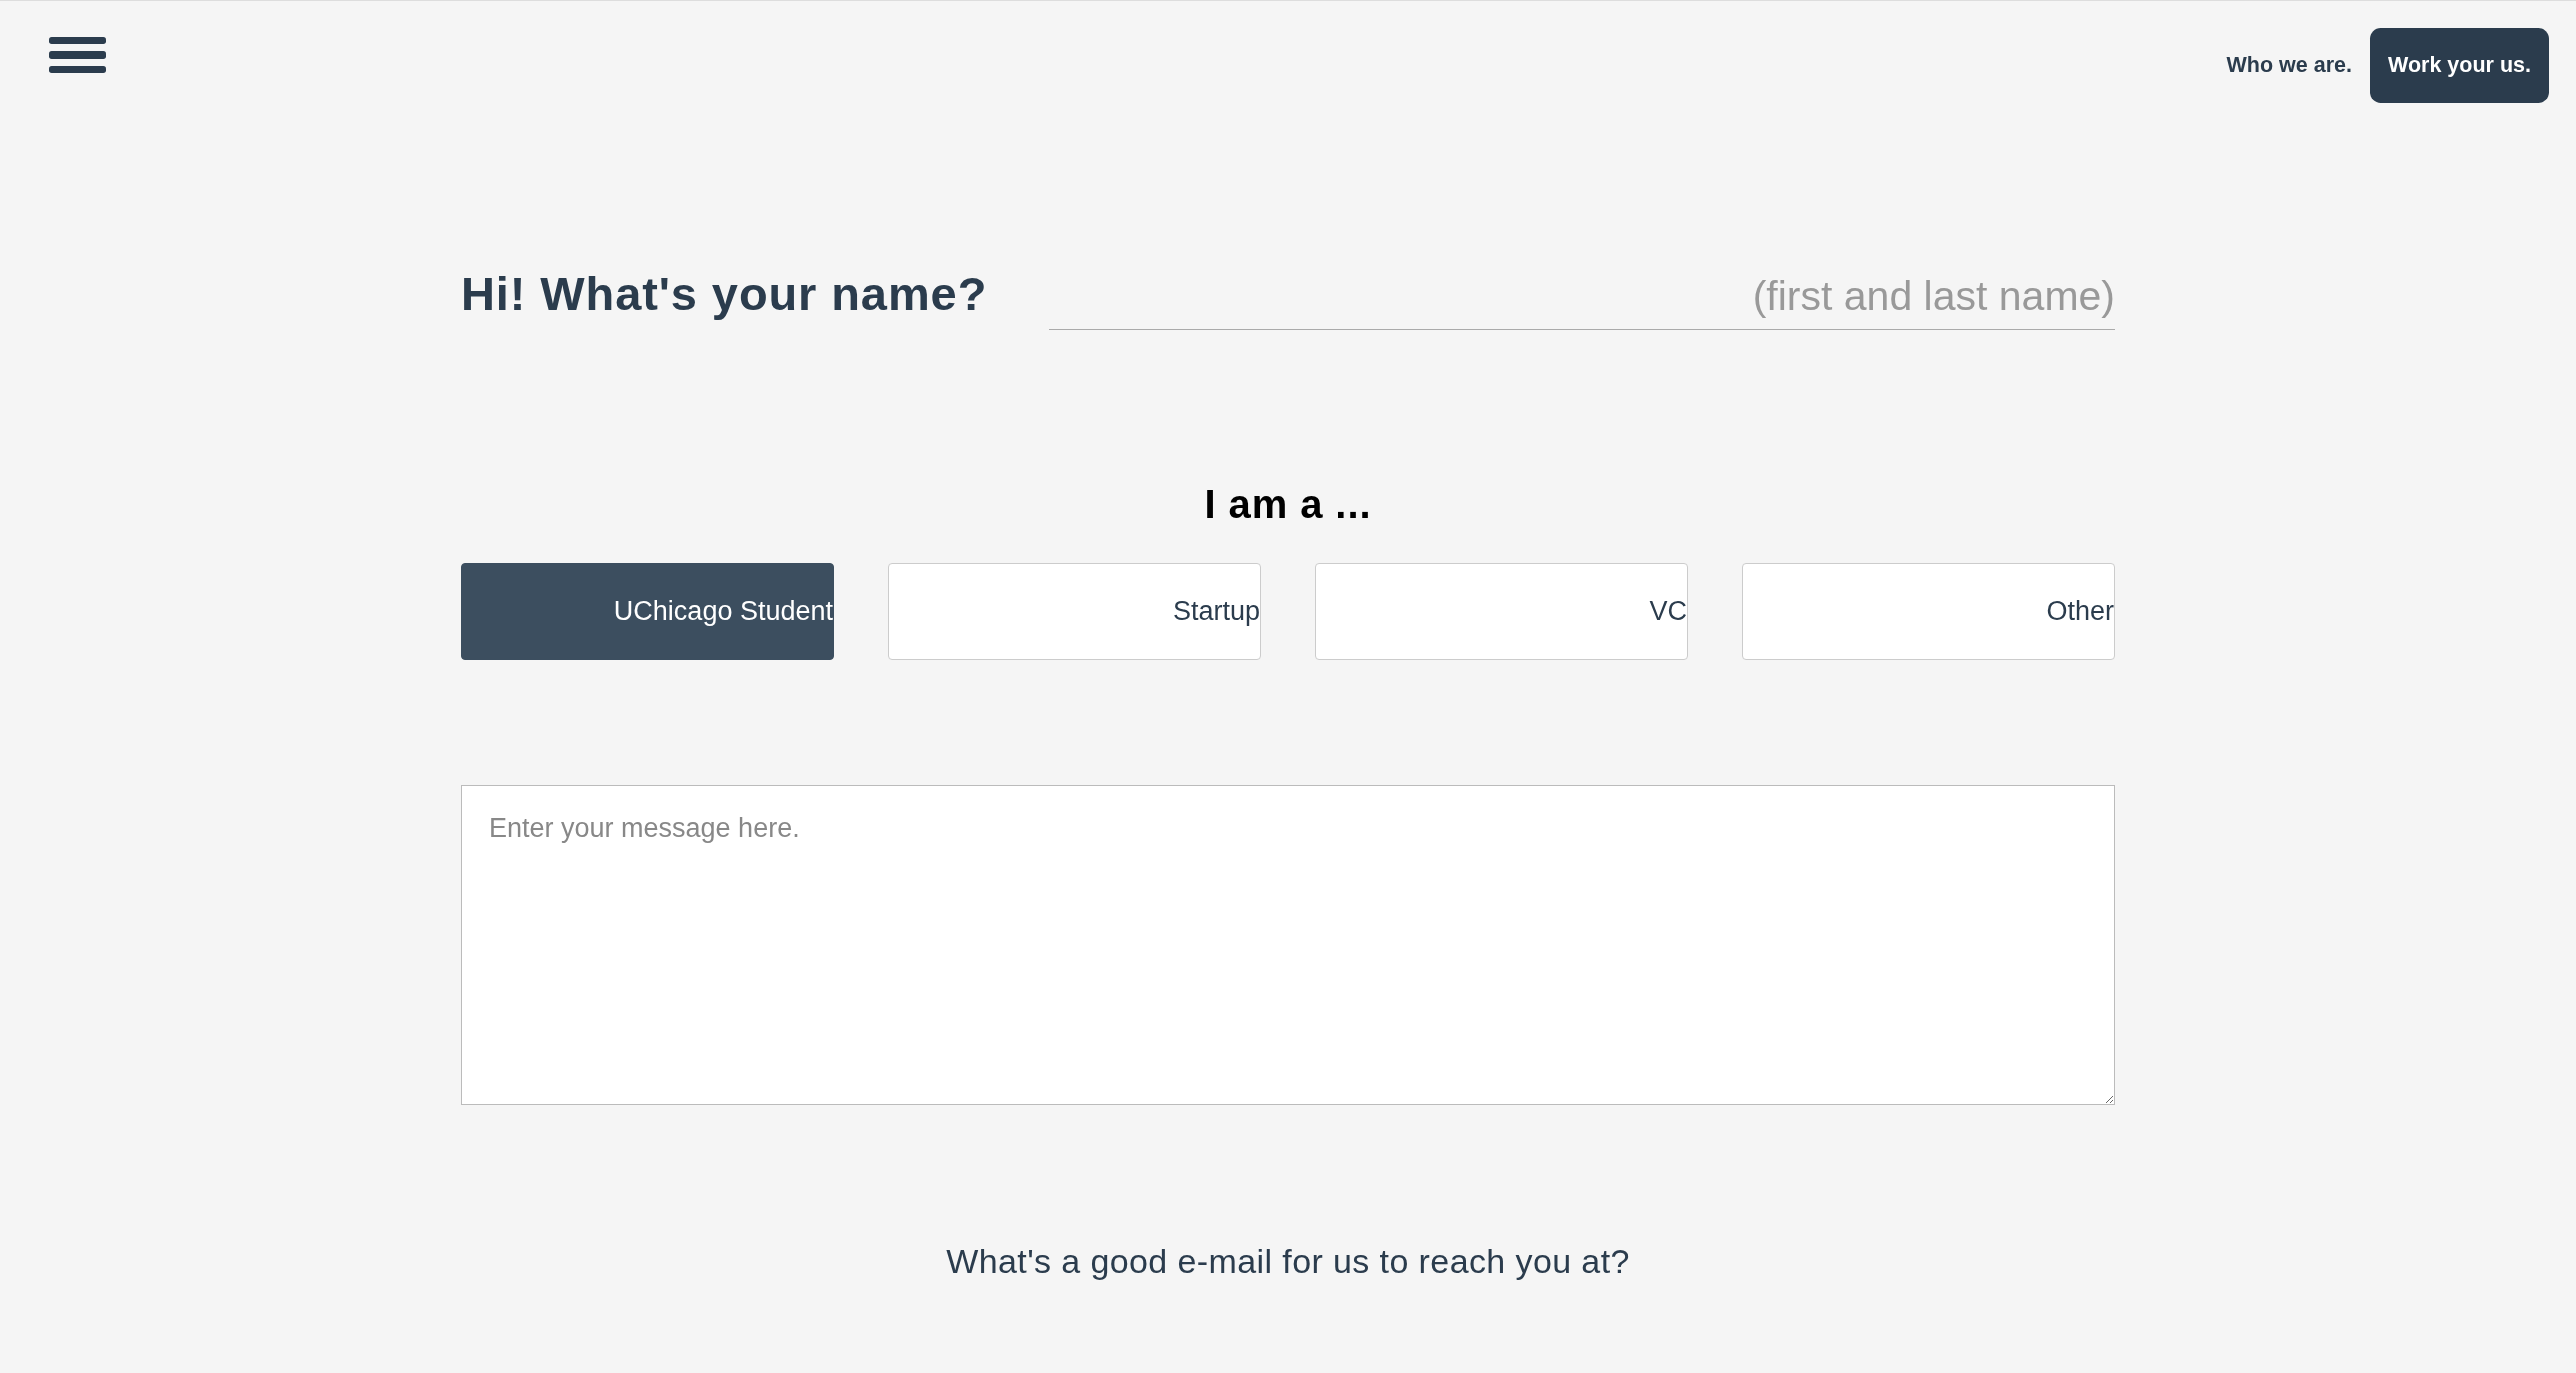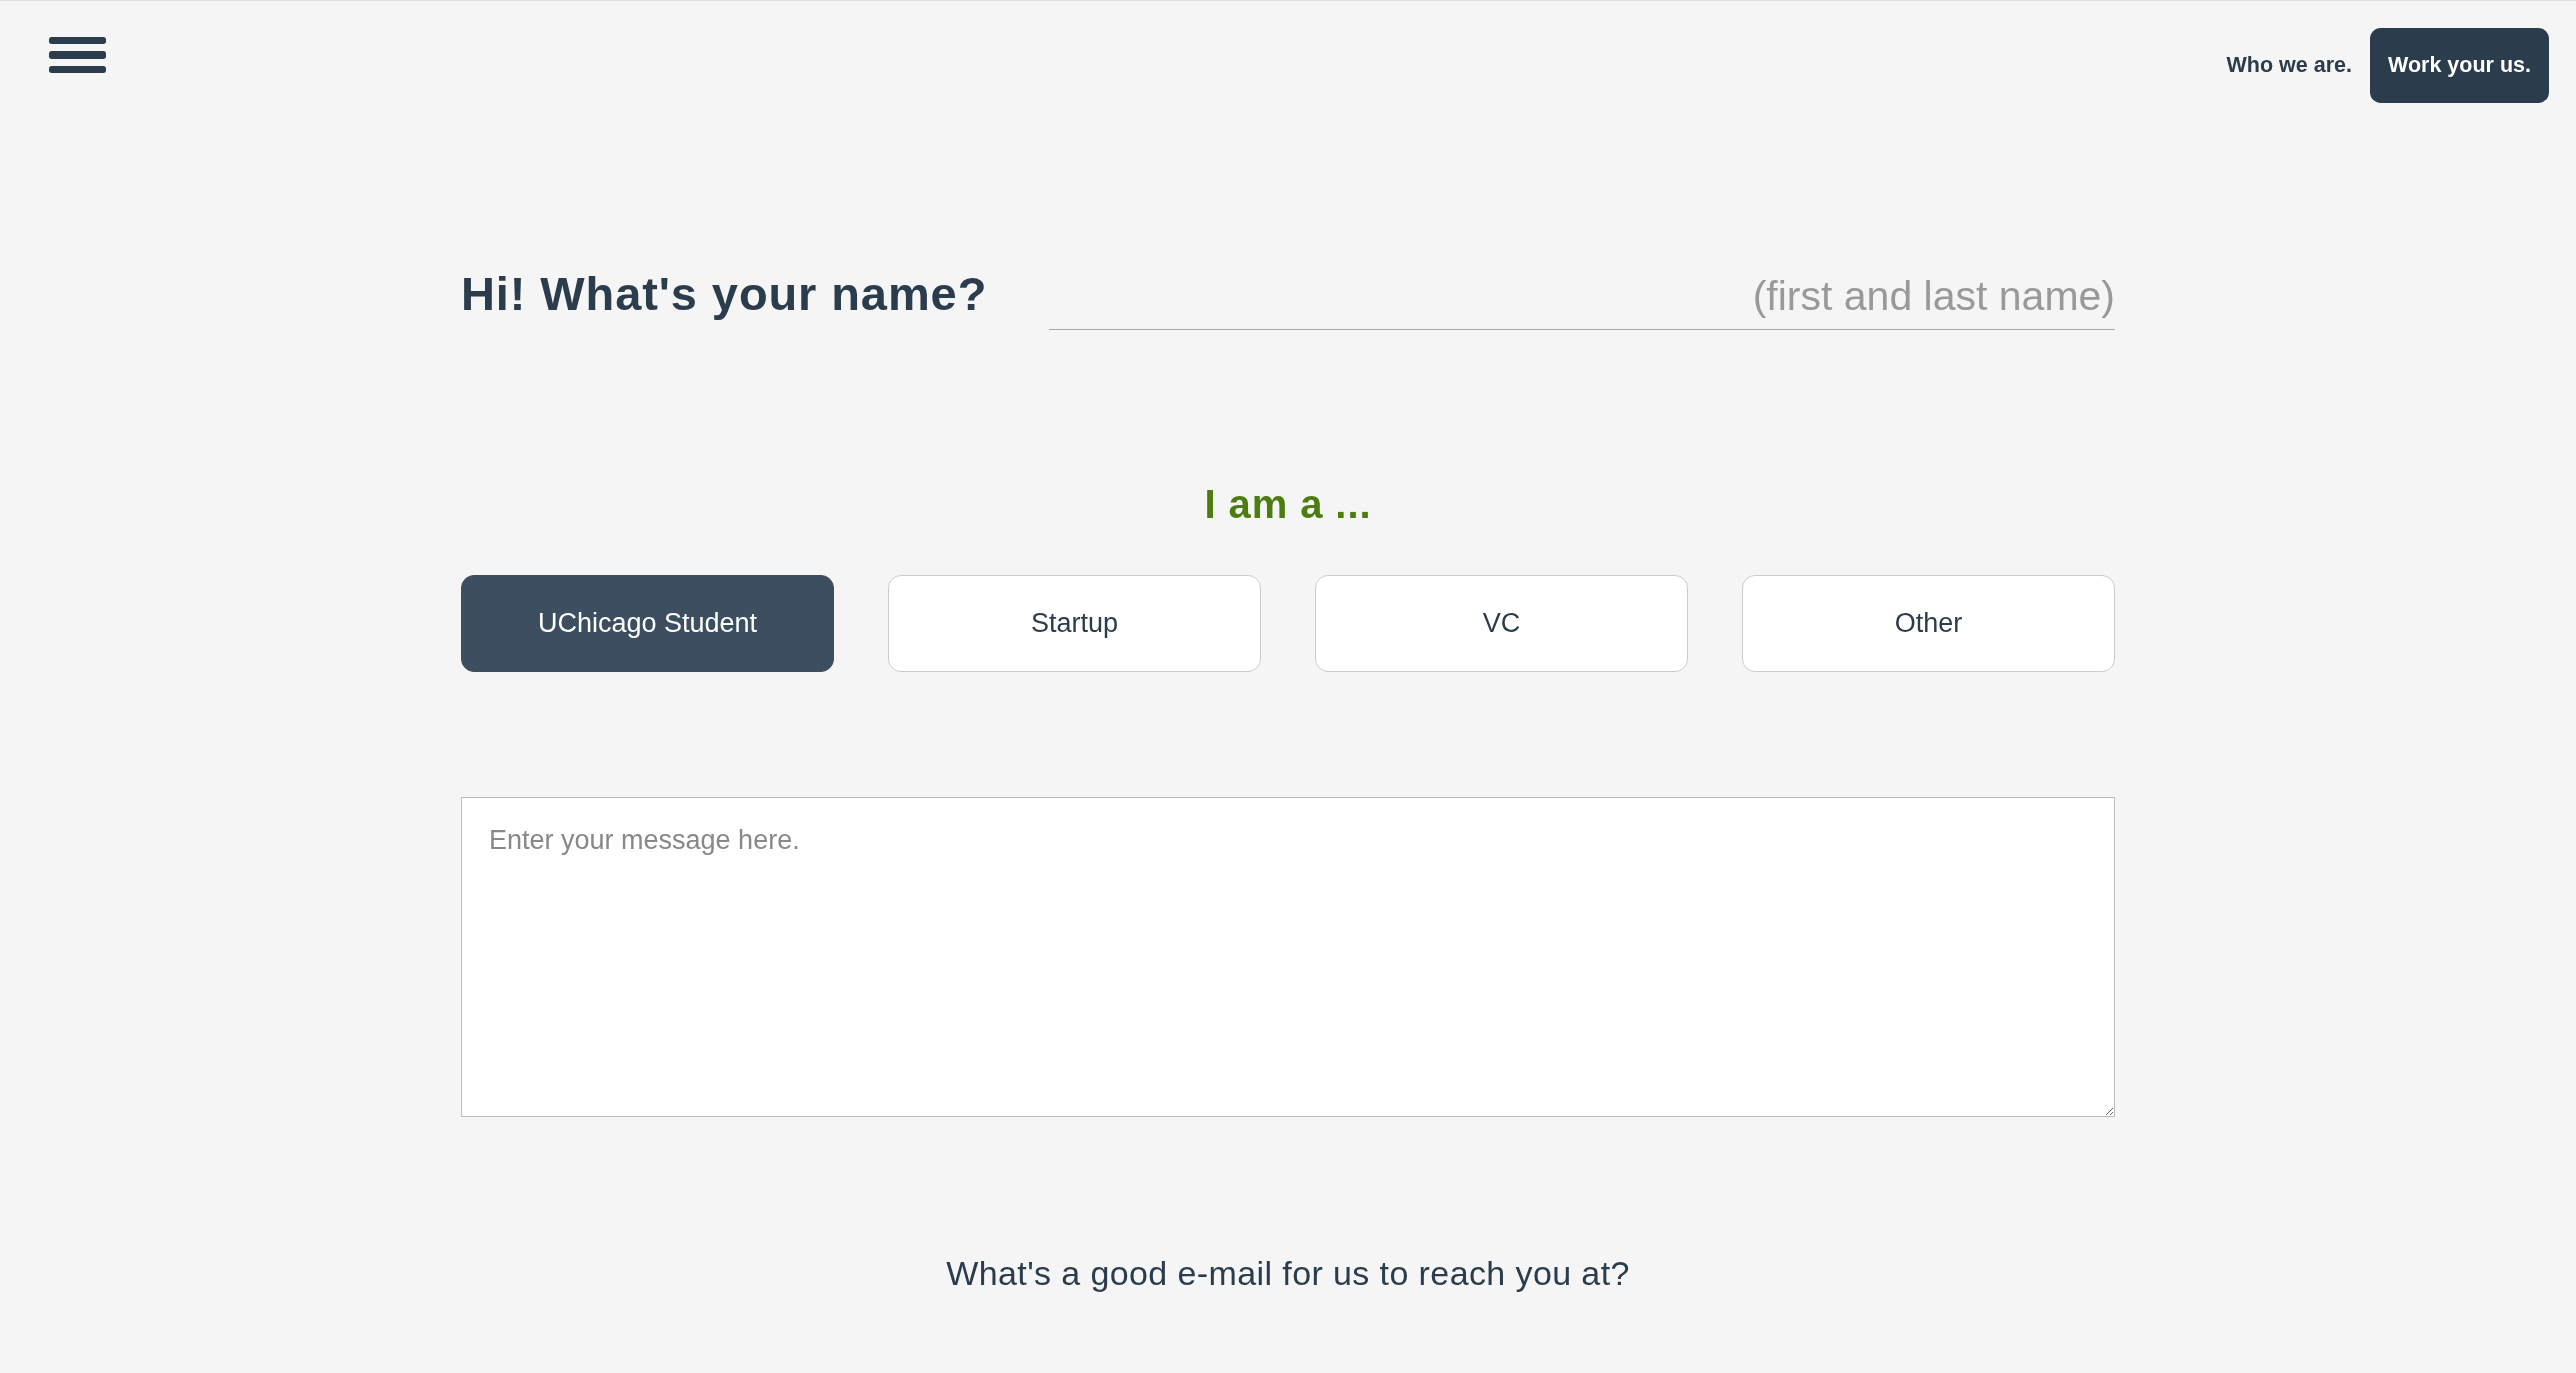--- a/index.html
+++ b/index.html
@@ -81,41 +81,40 @@
       color: #666;
       padding: 9px 0;
       outline: none;
     }
     .name-input::placeholder {
       color: #999;
     }
     .role-label {
       font-size: 40px;
       font-weight: bold;
-      color: #4d7c0f;
+      color: #000000;
       text-align: center;
       margin-bottom: 36px;
       letter-spacing: 0.9px;
     }
     .role-buttons {
       display: flex;
       gap: 54px;
       margin-bottom: 125px;
     }
     .role-button {
       flex: 1;
       padding: 32px 0;
       font-size: 27px;
       color: #2b3c4d;
       background-color: #ffffff;
       border: 0.9px solid #ccc;
-      border-radius: 13px;
+      border-radius: 4px;
       cursor: pointer;
-      text-align: center;
-      margin-top: 12px;
+      text-align: right;
     }
     .role-button.selected {
       background-color: #3c4e5f;
       color: #ffffff;
       border-color: #3c4e5f;
     }
     .message-textarea {
       width: 100%;
       height: 320px;
       padding: 27px;

